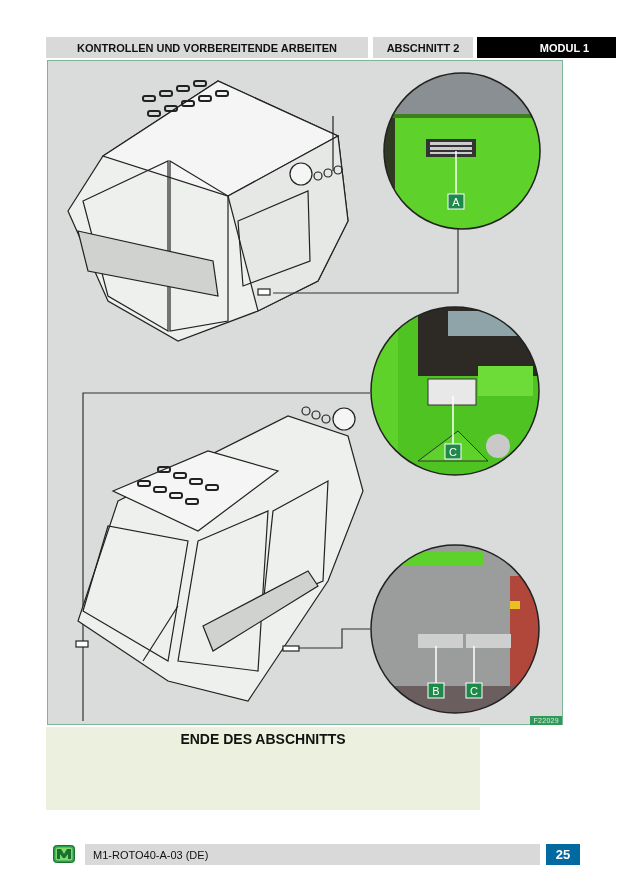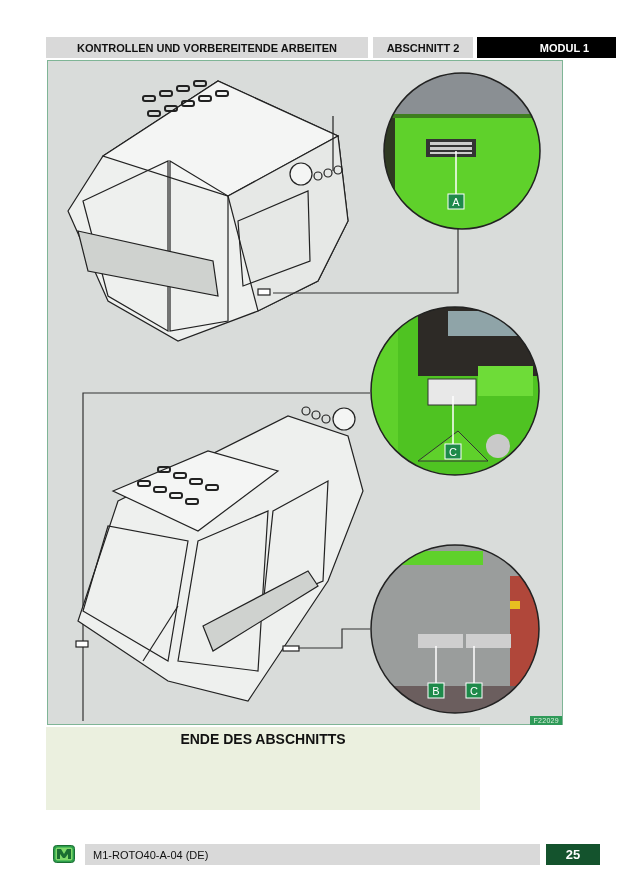--- a/index.html
+++ b/index.html
@@ -8,21 +8,21 @@
   .hdr-title{left:46px;width:322px;background:#d9d9d9;}
   .hdr-sec{left:373px;width:100px;background:#d9d9d9;}
   .hdr-mod{left:477px;width:103px;background:#000;color:#fff;padding-left:36px;}
   .figure{position:absolute;left:47px;top:60px;width:516px;height:665px;background:#d9dcda;border:1px solid #7fb596;box-sizing:border-box;}
   .figure svg{position:absolute;left:0;top:0;}
   .fig-code{position:absolute;right:0px;bottom:-1px;background:#2f9a58;color:#d8f0dc;font-size:7px;padding:1px 3px;letter-spacing:0.3px;}
   .end-box{position:absolute;left:46px;top:727px;width:434px;height:83px;background:#ebf0df;}
   .end-title{position:absolute;left:0;right:0;top:4px;text-align:center;font-weight:bold;font-size:14px;color:#111;}
   .foot-logo{position:absolute;left:53px;top:845px;width:22px;height:18px;}
   .foot-doc{position:absolute;left:85px;top:844px;width:455px;height:21px;background:#d9d9d9;font-size:11px;color:#111;display:flex;align-items:center;padding-left:8px;box-sizing:border-box;}
-  .foot-page{position:absolute;left:546px;top:844px;width:54px;height:21px;background:#14532d;color:#fff;font-weight:bold;font-size:13px;display:flex;align-items:center;justify-content:center;}
+  .foot-page{position:absolute;left:546px;top:844px;width:34px;height:21px;background:#0369a1;color:#fff;font-weight:bold;font-size:13px;display:flex;align-items:center;justify-content:center;}
   .callout-label{font-family:"Liberation Sans",sans-serif;font-size:11px;fill:#fff;}
 </style>
 </head>
 <body>
 
 <div class="hdr hdr-title">KONTROLLEN UND VORBEREITENDE ARBEITEN</div>
 <div class="hdr hdr-sec">ABSCHNITT 2</div>
 <div class="hdr hdr-mod">MODUL 1</div>
 
 <div class="figure">
@@ -156,14 +156,14 @@
 
 <div class="end-box">
   <div class="end-title">ENDE DES ABSCHNITTS</div>
 </div>
 
 <svg class="foot-logo" viewBox="0 0 22 18">
   <rect x="0.5" y="0.5" width="21" height="17" rx="3" fill="#2d9e4c" stroke="#1b6e32"></rect>
   <rect x="2.5" y="2.5" width="17" height="13" rx="2" fill="#7fd96a"></rect>
   <path d="M4 14 L4 4 L8 4 L11 9 L14 4 L18 4 L18 14 L15 14 L15 9 L12 13 L10 13 L7 9 L7 14 Z" fill="#1b6e32"></path>
 </svg>
-<div class="foot-doc">M1-ROTO40-A-04 (DE)</div>
+<div class="foot-doc">M1-ROTO40-A-03 (DE)</div>
 <div class="foot-page">25</div>
 
 </body></html>

